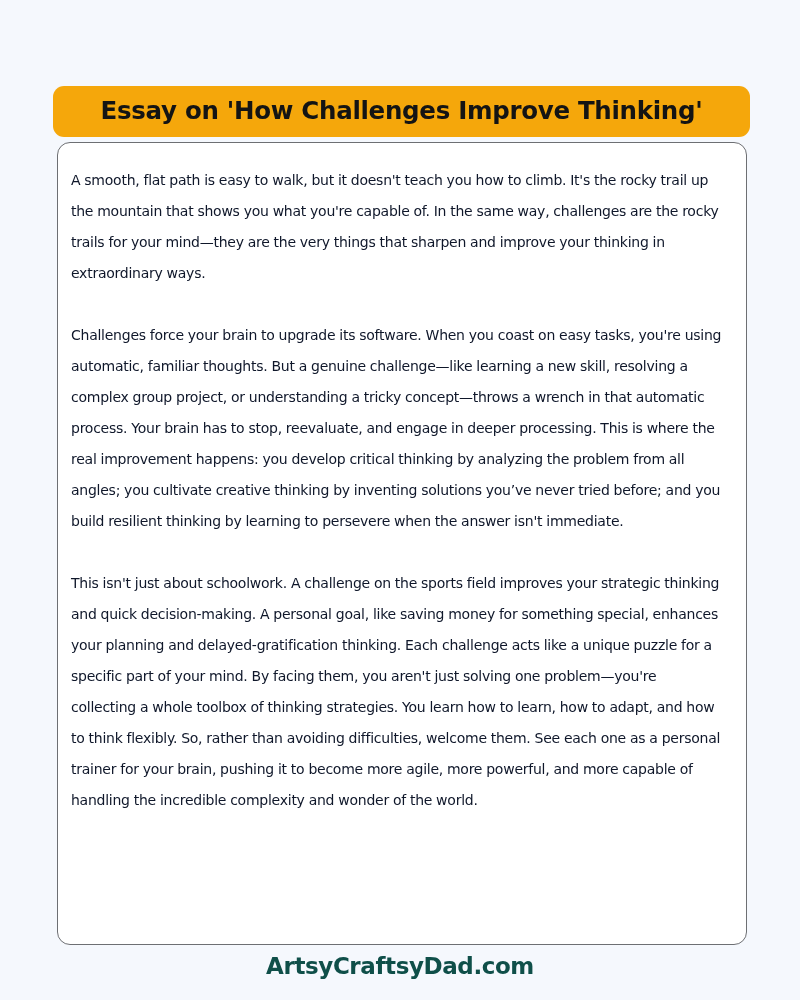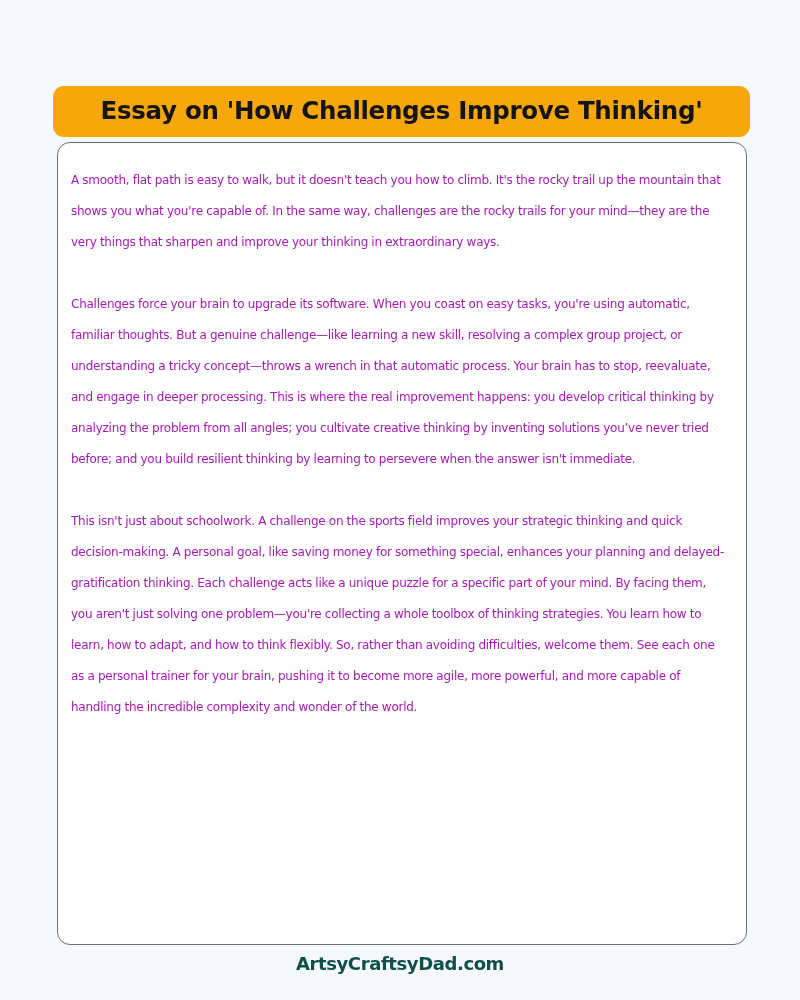--- a/index.html
+++ b/index.html
@@ -61,43 +61,43 @@
     border-radius: 13px;
     box-sizing: border-box;
     padding: 22px 22px 20px 13px;
     overflow: hidden;
   }
   .essay-body {
     padding-left: 0;
   }
   .essay-paragraph {
     font-family: "DejaVu Sans", sans-serif;
-    font-size: 12px;
+    font-size: 14px;
     line-height: 31px;
-    color: #a21caf;
+    color: #0f172a;
     margin: 0 0 31px 0;
     letter-spacing: -0.25px;
     text-align: left;
     word-spacing: -0.2px;
   }
   .essay-paragraph:last-child {
     margin-bottom: 13px;
   }
 
   
   .footer-brand {
     position: absolute;
     left: 0;
     top: 955px;
     width: 800px;
     text-align: center;
   }
   .footer-brand-text {
     font-family: "DejaVu Sans", sans-serif;
-    font-size: 18px;
+    font-size: 23px;
     font-weight: 700;
     color: #0f4f49;
     letter-spacing: -0.4px;
     line-height: 1;
   }
 </style>
 </head>
 <body>
 
 <div class="page">

